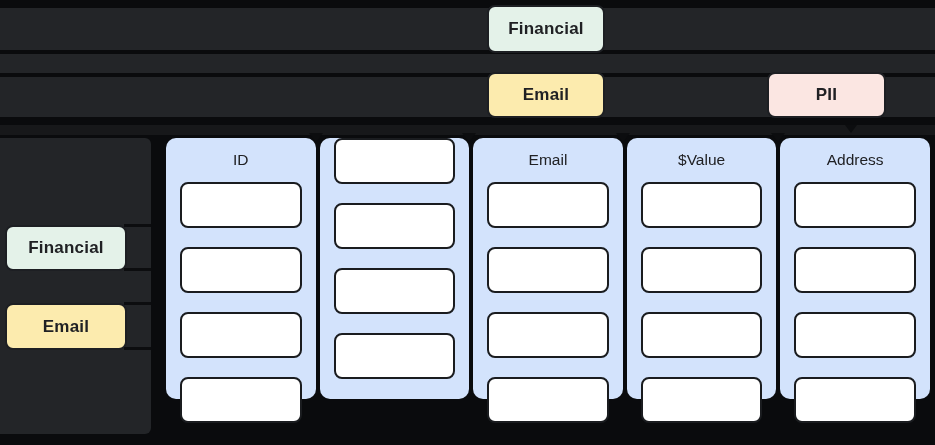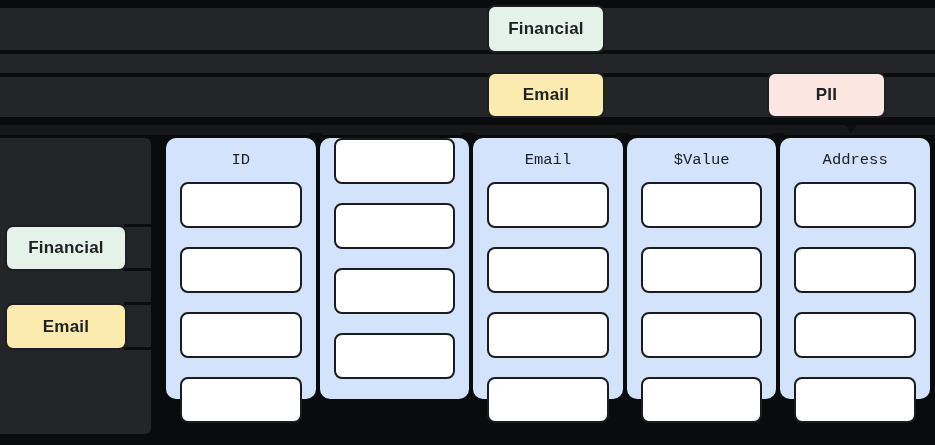--- a/index.html
+++ b/index.html
@@ -39,21 +39,21 @@
     background:var(--lane,#232528); border-radius:0 6px 6px 0;
   }
   .chip-financial-side { left:5px; top:87px;  width:122px; height:46px; position:absolute; }
   .chip-email-side     { left:5px; top:165px; width:122px; height:47px; position:absolute; }
   .stub { position:absolute; left:124px; width:27px; height:3px;
           background:var(--arrow,#0c0d0f); }
 
   
   .data-table {
     position:absolute; left:166px; top:138px; width:764px; height:261px;
-    display:flex; gap:4px;font-family:Liberation Mono, monospace;
+    display:flex; gap:4px;
   }
   .col {
     flex:1 1 0; background:var(--column-fill,#d3e3fc); border-radius:10px;
     box-sizing:border-box; padding:0 14px;
   }
   .col-header {
     height:44px; display:flex; align-items:center; justify-content:center;
     font-size:15.5px; color:var(--text,#202124);
   }
   .cell {

